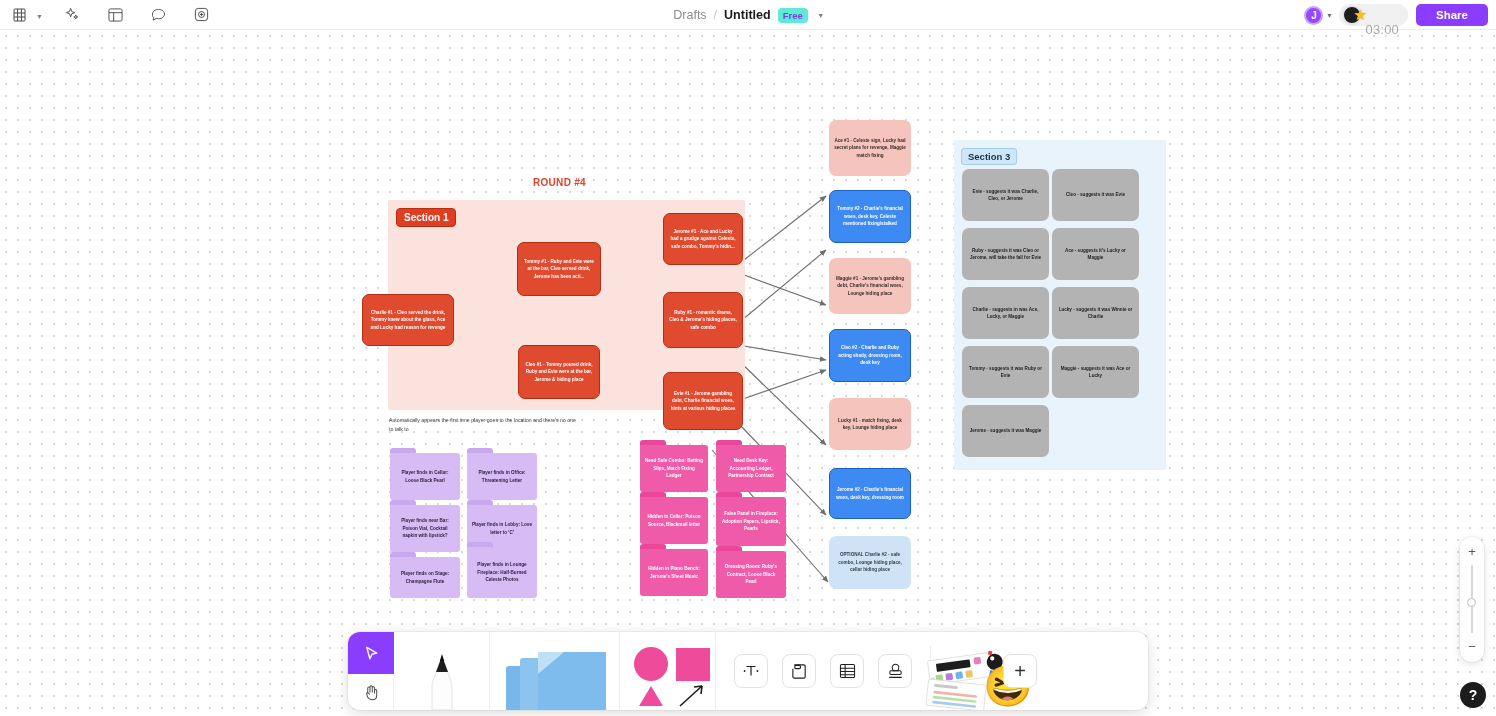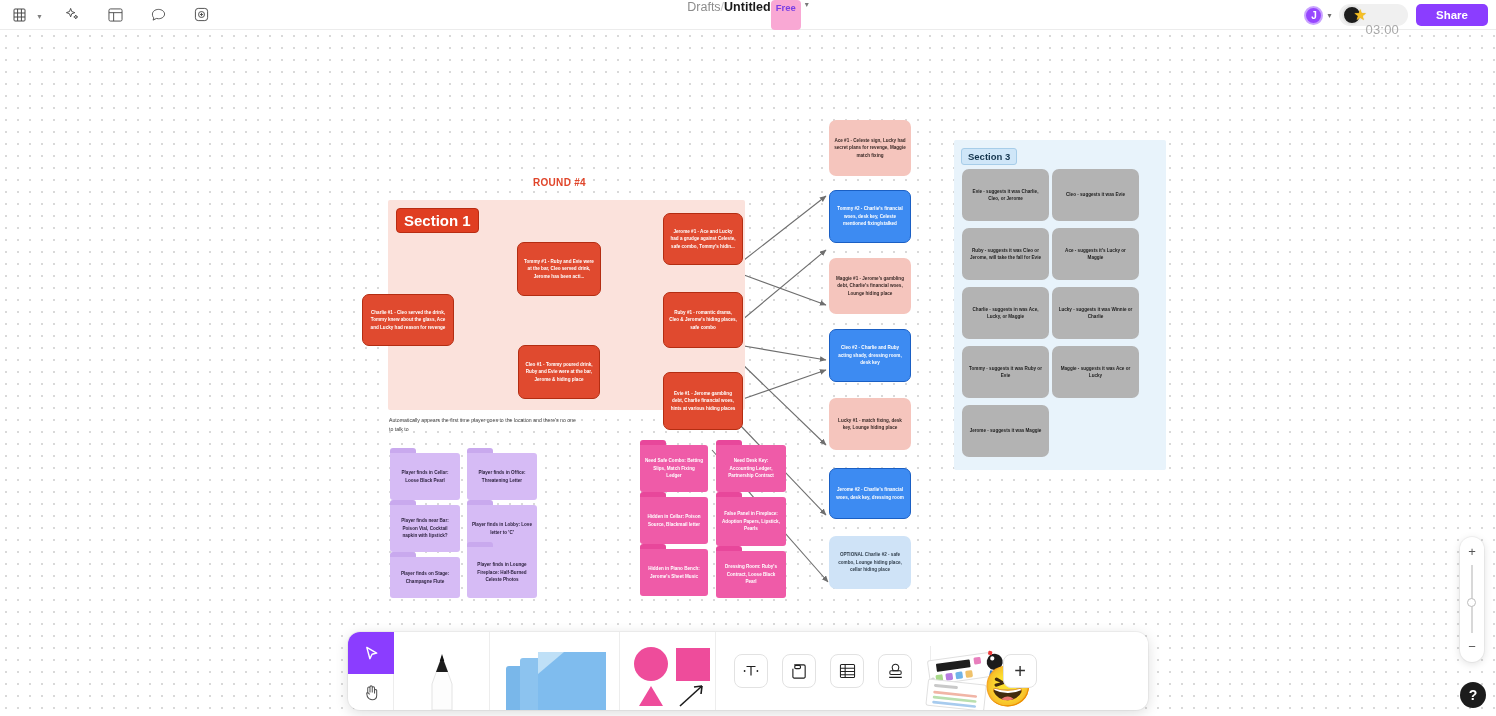--- a/index.html
+++ b/index.html
@@ -28,30 +28,30 @@
   }
   .tb-left { display: flex; align-items: center; gap: 17px; padding-left: 6px; }
   .tb-icon {
     width: 26px; height: 26px; display: flex; align-items: center; justify-content: center;
     border-radius: 4px; color: #4a4a4a;
   }
   .caret { font-size: 7px; color: #808080; margin-left: -13px; margin-top: 3px; }
 
   .tb-center {
     position: absolute; left: 0; right: 0; top: 0; height: 30px;
-    display: flex; justify-content: center; 
+    display: flex; align-items: center; justify-content: center; gap: 7px;
     pointer-events: none;
   }
   .tb-center > * { pointer-events: auto; }
   .crumb-drafts { font-size: 12.5px; color: #8c8c8c; }
   .crumb-sep { font-size: 12.5px; color: #c4c4c4; }
   .crumb-title { font-size: 12.5px; color: #1a1a1a; font-weight: 600; }
   .badge-free {
     font-size: 9.5px; font-weight: 700; color: #7b3fe4;
-    background: #f9a8d4; border-radius: 4px; padding: 2px 5px;
+    background: #5eead4; border-radius: 4px; padding: 2px 5px;
   }
   .crumb-caret { font-size: 8px; color: #7a7a7a; padding-left: 4px; }
 
   .tb-right {
     position: absolute; right: 8px; top: 0; height: 30px;
     display: flex; align-items: center; gap: 8px;
   }
   .avatar {
     width: 19px; height: 19px; border-radius: 50%;
     background: #9747ff; color: #fff; font-size: 10px; font-weight: 700;
@@ -76,21 +76,21 @@
   .share-btn {
     background: #8b3dff; color: #fff; font-size: 11.5px; font-weight: 600;
     border: none; border-radius: 5px; padding: 5px 20px; cursor: pointer;
   }
   .frame-s1 {
     position: absolute; left: 388px; top: 170px; width: 357px; height: 210px;
     background: #fbe2dc; border-radius: 2px;
   }
   .frame-label-s1 {
     position: absolute; left: 396px; top: 178px;
-    background: #e03e21; color: #fff; font-size: 15px; font-weight: 700;
+    background: #e03e21; color: #fff; font-size: 10px; font-weight: 700;
     padding: 3px 7px; border-radius: 4px; border: 1.6px solid #b92c12;
   }
   .round-label {
     position: absolute; left: 533px; top: 147px;
     font-size: 10px; font-weight: 700; color: #e0452a; letter-spacing: .3px;
   }
   .card {
     position: absolute; border-radius: 7px;
     display: flex; align-items: center; justify-content: center; text-align: center;
     padding: 4px 5px; overflow: hidden;

